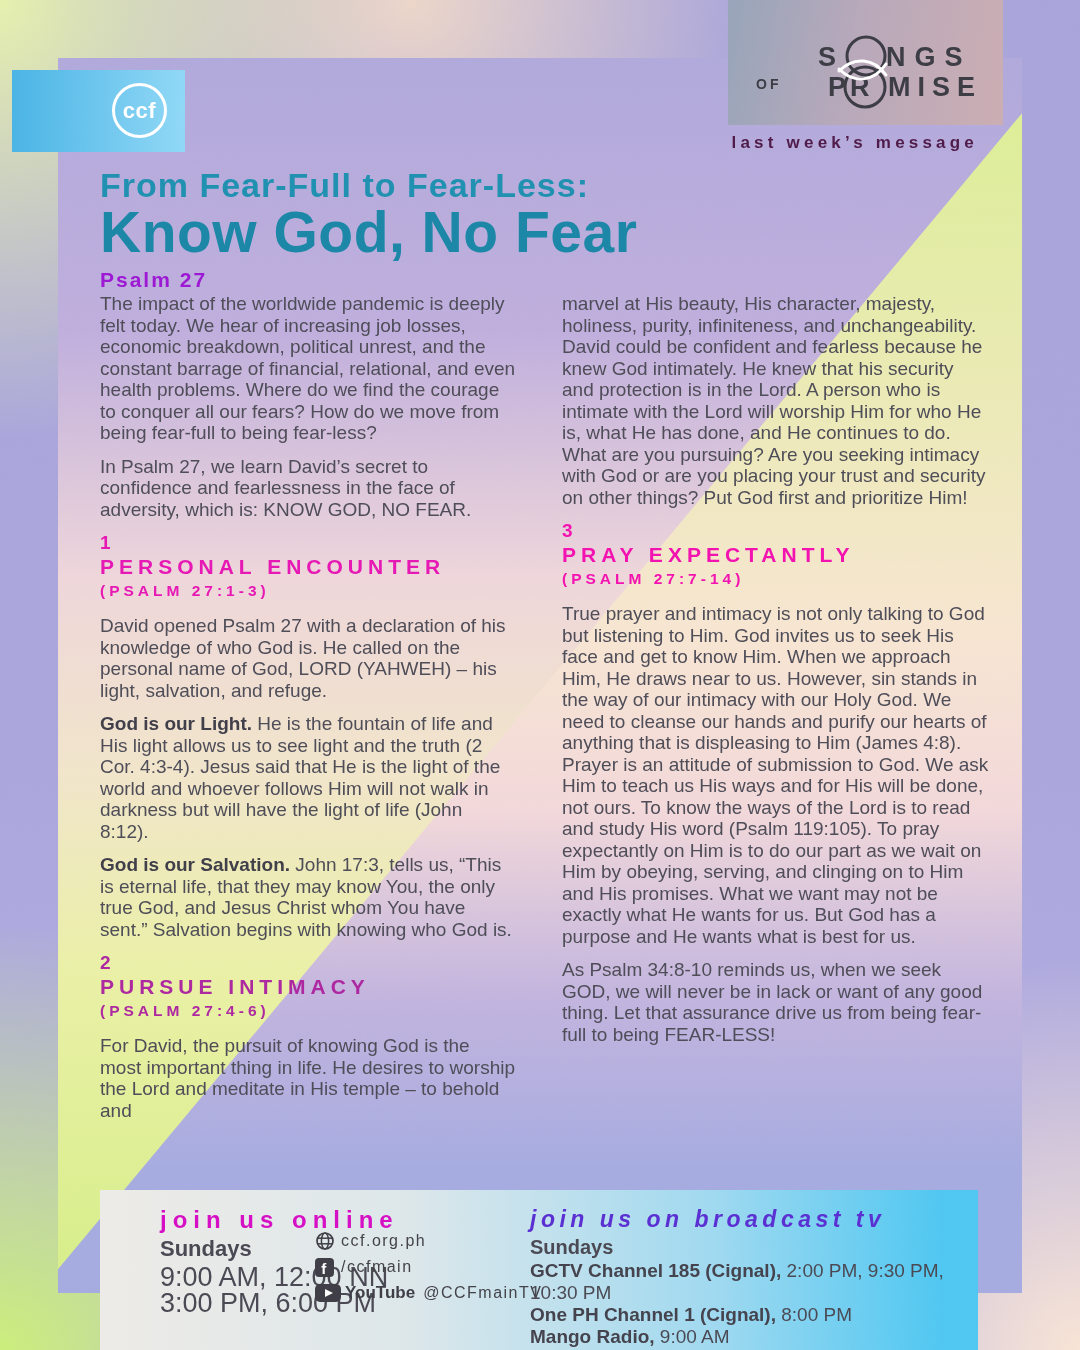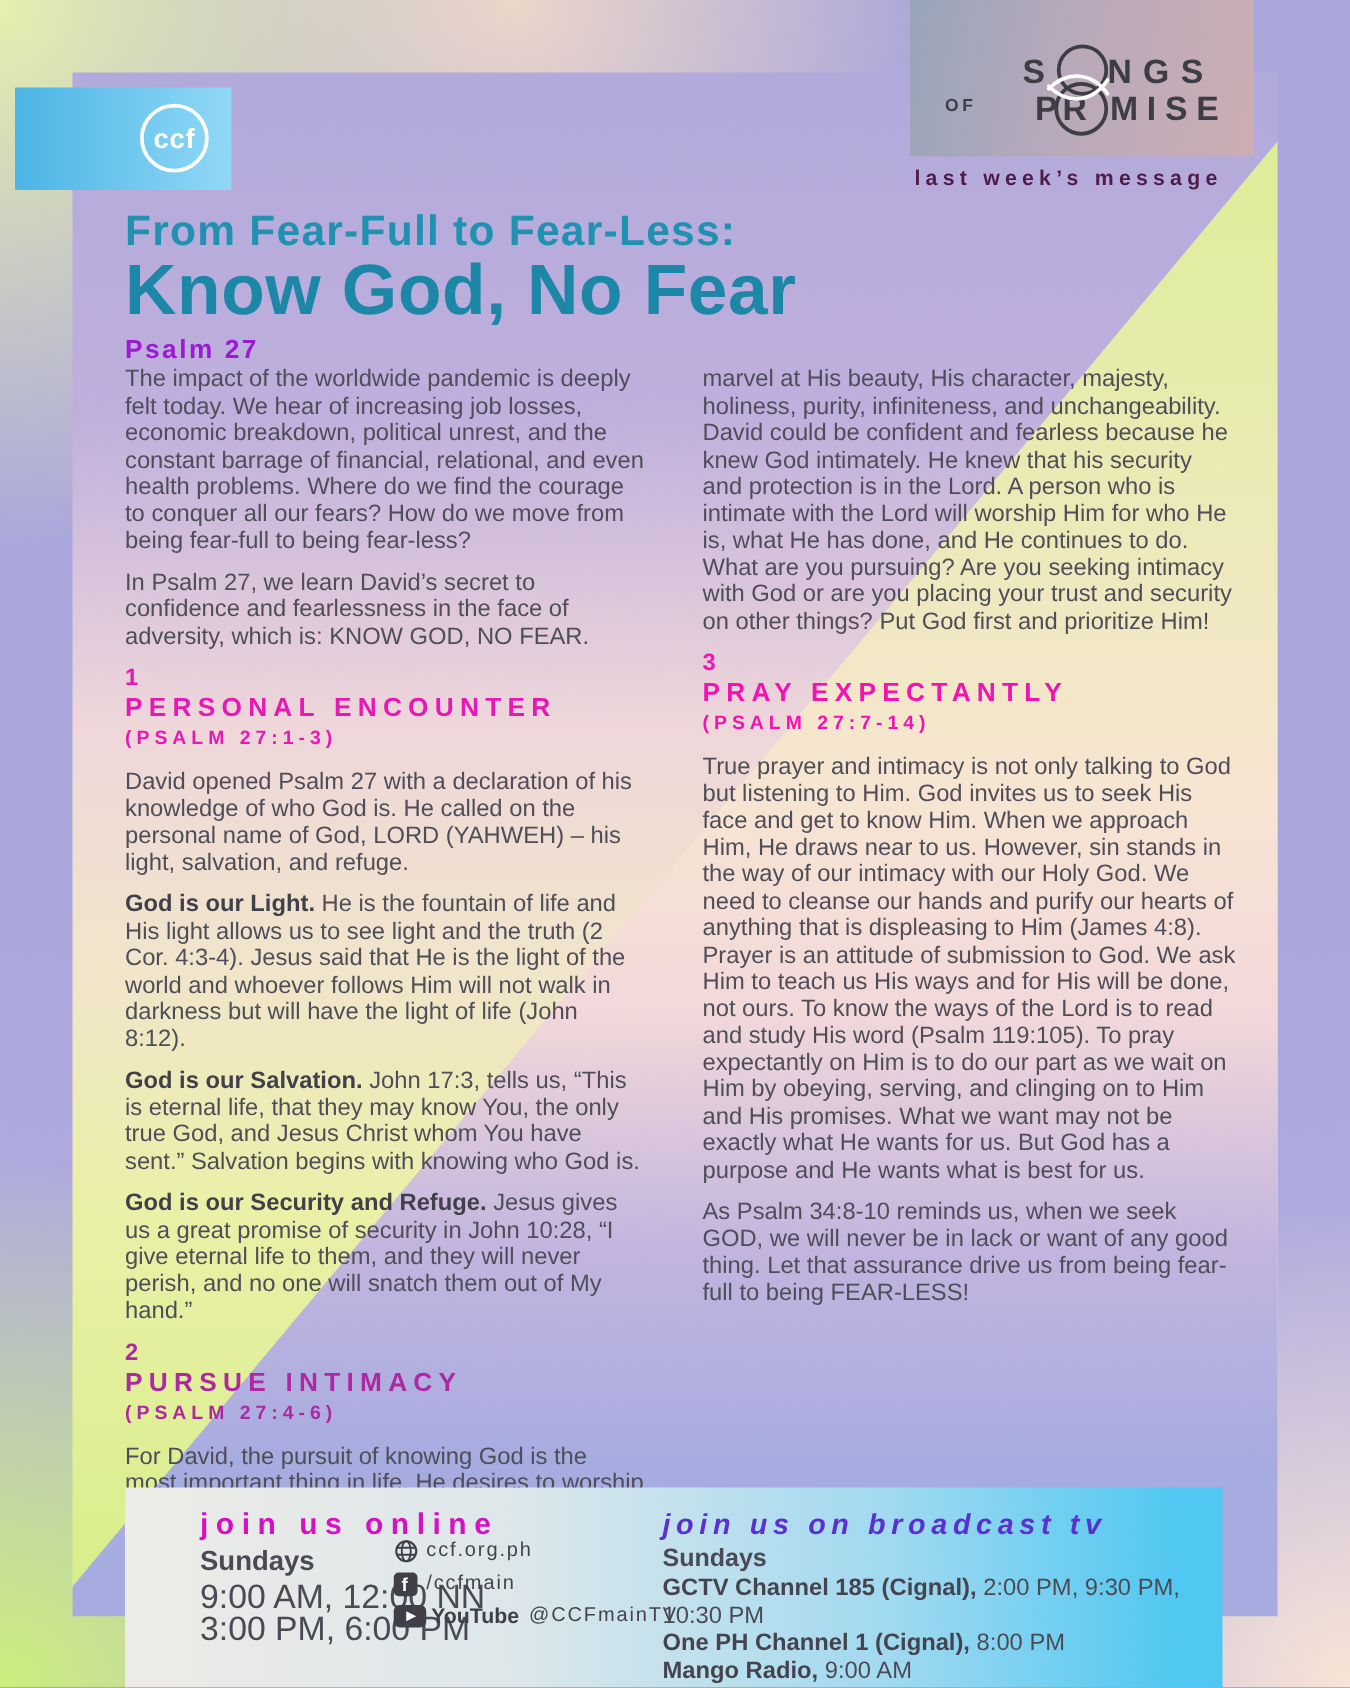--- a/index.html
+++ b/index.html
@@ -136,21 +136,20 @@
     <p>The impact of the worldwide pandemic is deeply felt today. We hear of increasing job losses, economic breakdown, political unrest, and the constant barrage of financial, relational, and even health problems. Where do we find the courage to conquer all our fears? How do we move from being fear-full to being fear-less?</p>
     <p>In Psalm 27, we learn David’s secret to confidence and fearlessness in the face of adversity, which is: KNOW GOD, NO FEAR.</p>
     <div class="sec sec1">
       <div class="num">1</div>
       <div class="stitle">PERSONAL ENCOUNTER</div>
       <div class="sref">(PSALM 27:1-3)</div>
     </div>
     <p>David opened Psalm 27 with a declaration of his knowledge of who God is. He called on the personal name of God, LORD (YAHWEH) – his light, salvation, and refuge.</p>
     <p><strong>God is our Light.</strong><span> He is the fountain of life and His light allows us to see light and the truth (2 Cor. 4:3-4). Jesus said that He is the light of the world and whoever follows Him will not walk in darkness but will have the light of life (John 8:12).</span></p>
     <p><strong>God is our Salvation.</strong><span> John 17:3, tells us, “This is eternal life, that they may know You, the only true God, and Jesus Christ whom You have sent.” Salvation begins with knowing who God is.</span></p>
-    <p><strong>God is our Security and Refuge.</strong><span> Jesus gives us a great promise of security in John 10:28, “I give eternal life to them, and they will never perish, and no one will snatch them out of My hand.”</span></p>
     <div class="sec sec2">
       <div class="num">2</div>
       <div class="stitle">PURSUE INTIMACY</div>
       <div class="sref">(PSALM 27:4-6)</div>
     </div>
     <p>For David, the pursuit of knowing God is the most important thing in life. He desires to worship the Lord and meditate in His temple – to behold and</p>
   </div>
 
   <div class="col col-right">
     <p>marvel at His beauty, His character, majesty, holiness, purity, infiniteness, and unchangeability. David could be confident and fearless because he knew God intimately. He knew that his security and protection is in the Lord. A person who is intimate with the Lord will worship Him for who He is, what He has done, and He continues to do. What are you pursuing? Are you seeking intimacy with God or are you placing your trust and security on other things? Put God first and prioritize Him!</p>

